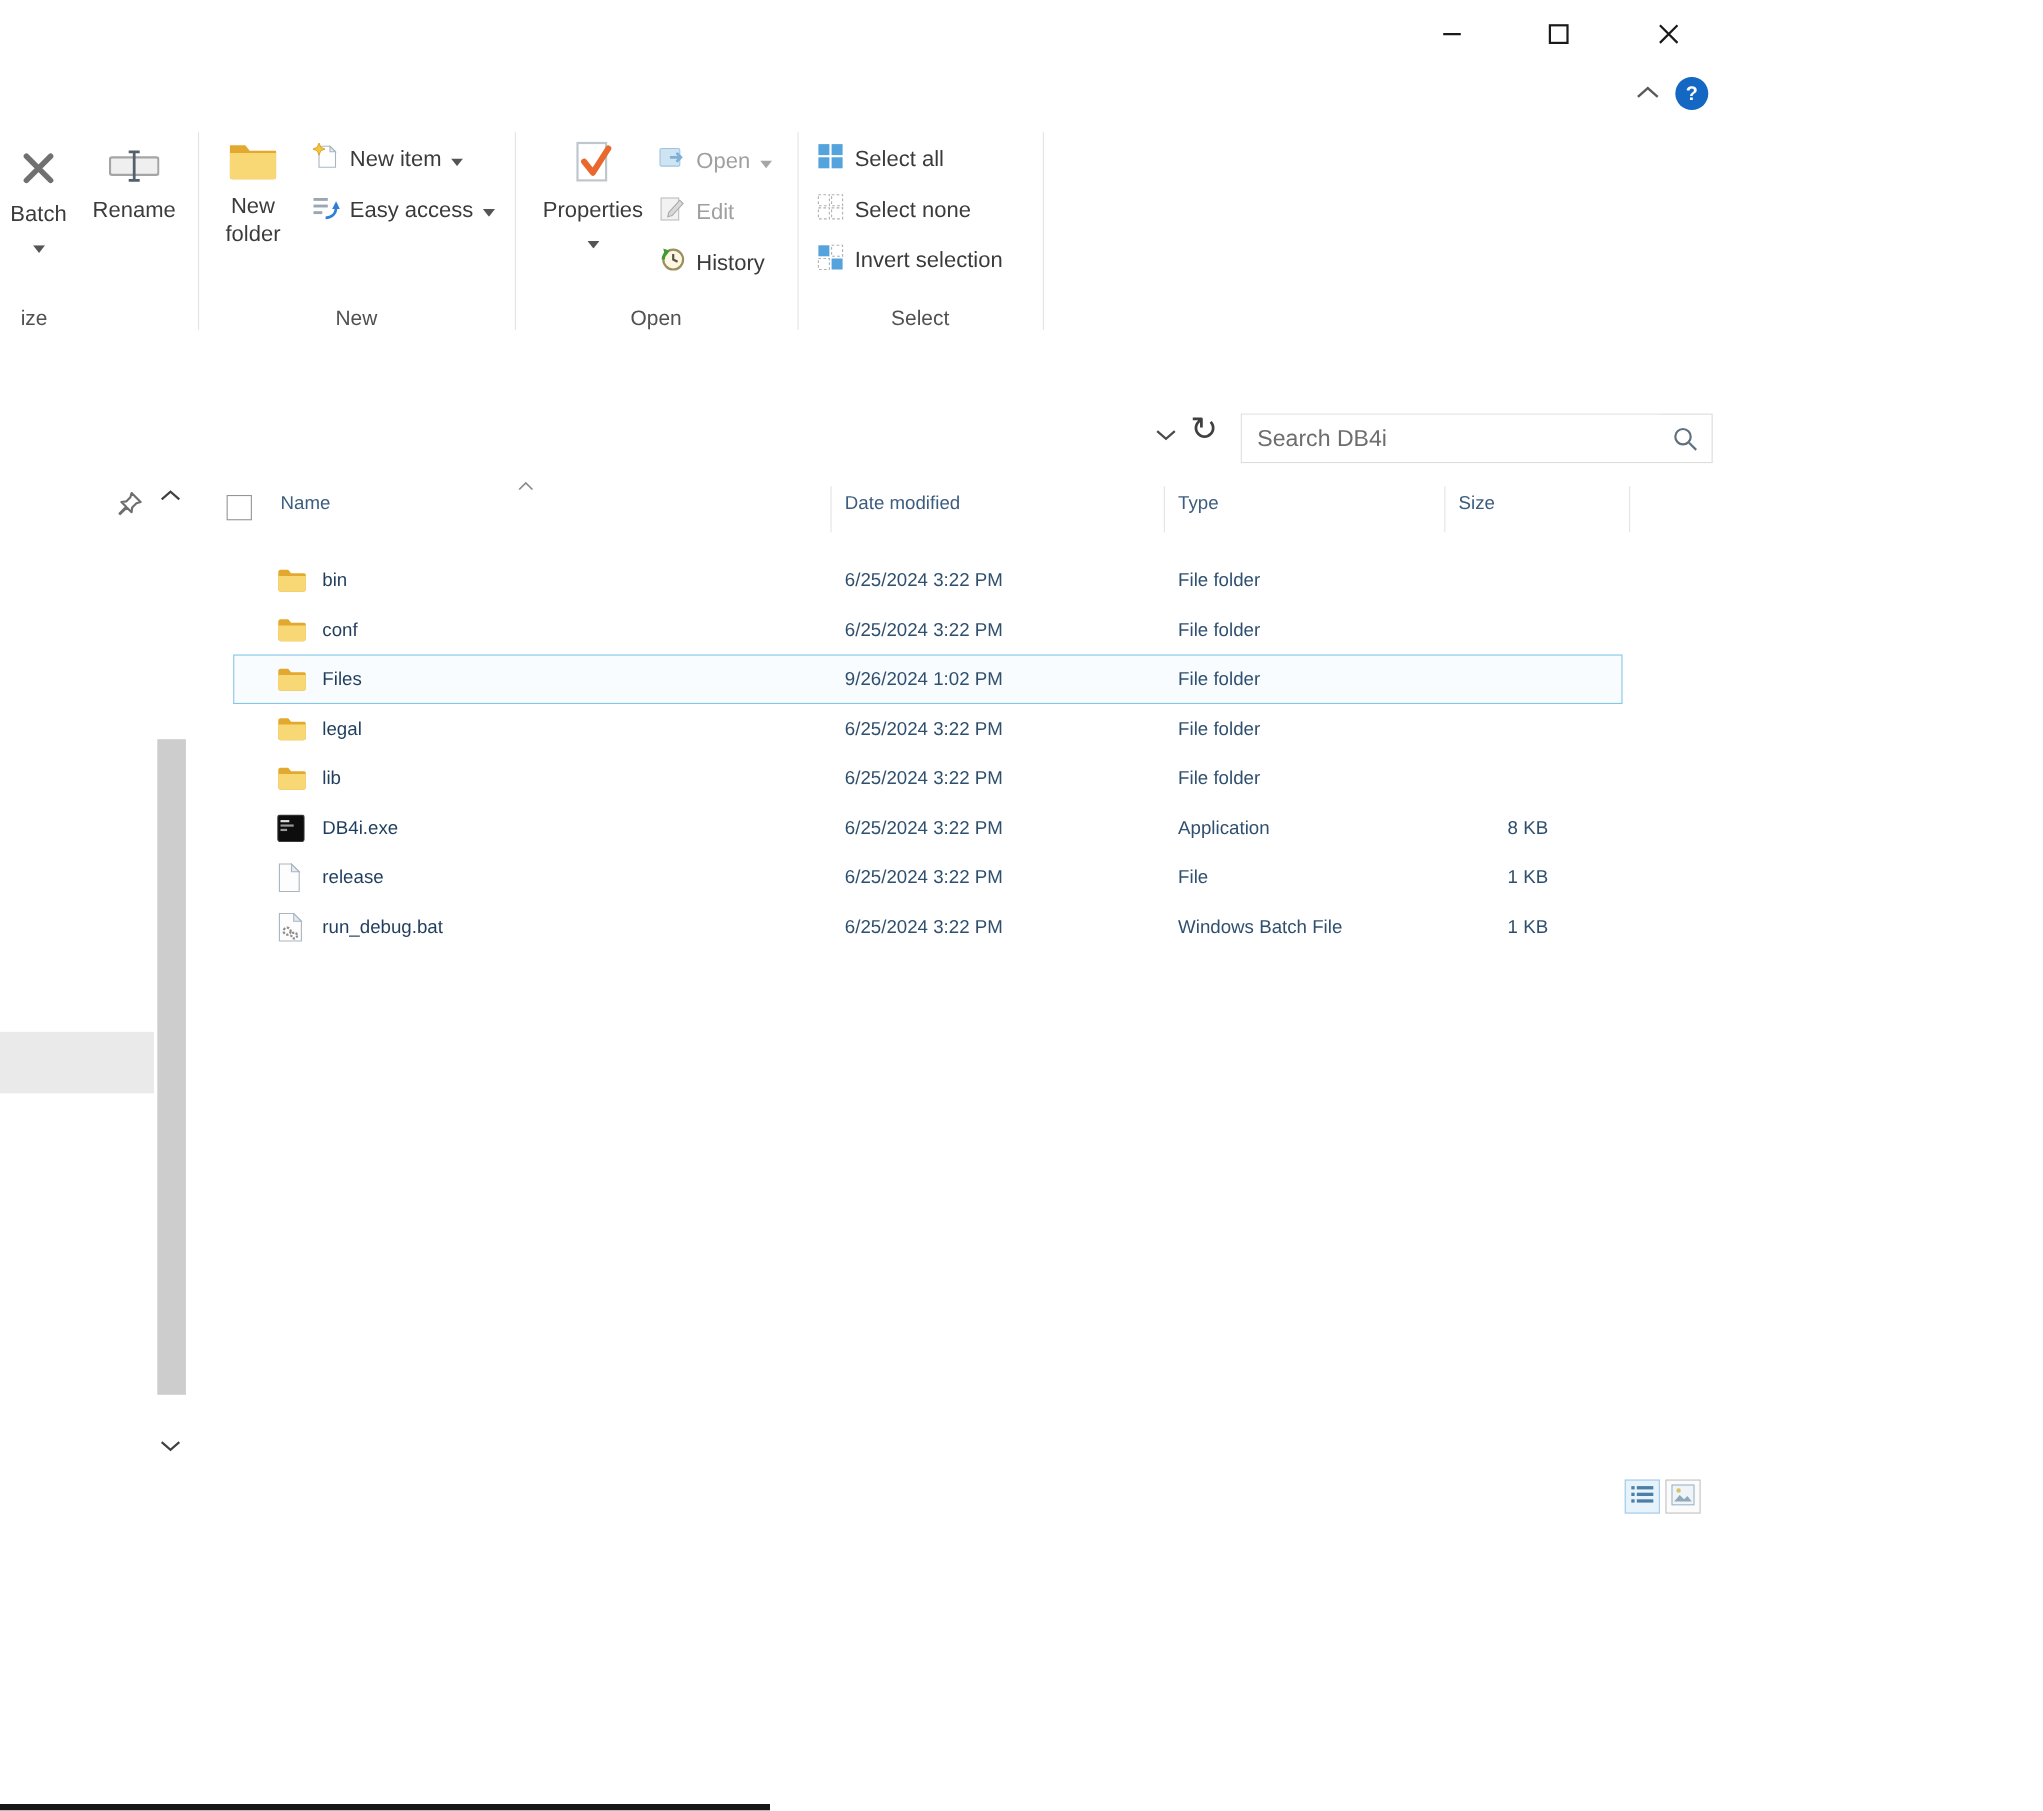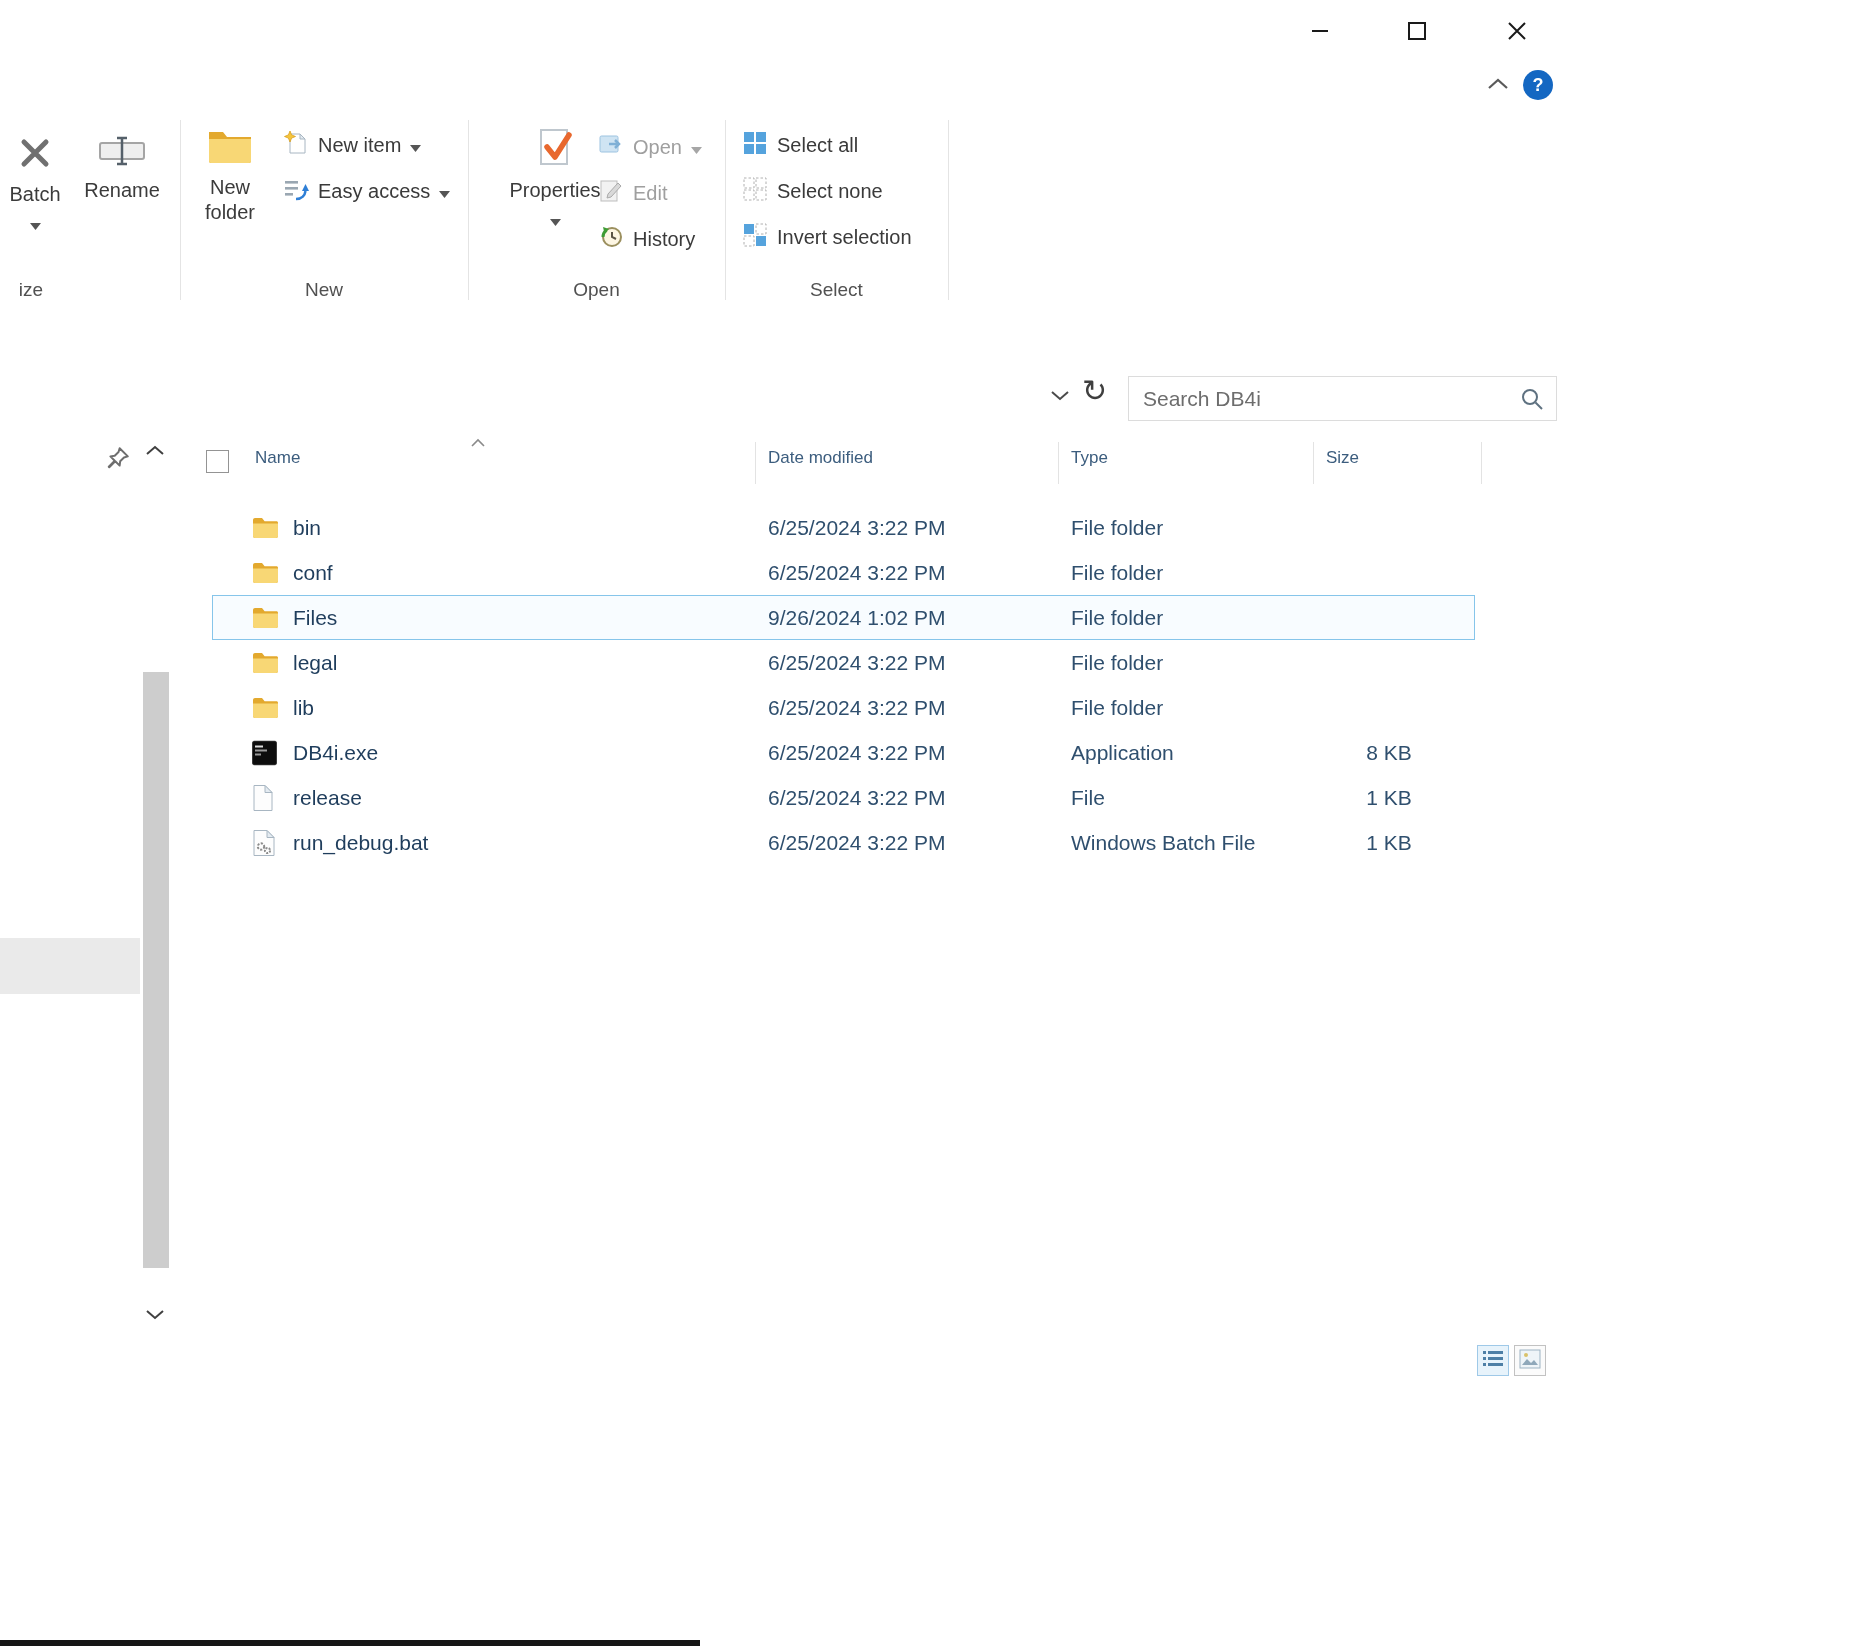--- a/index.html
+++ b/index.html
@@ -67,21 +67,21 @@
   .pin-btn { position:absolute; left:106px; top:446px; background:none; border:none; }
   .hdr-checkbox { position:absolute; left:206px; top:450px; width:23px; height:23px;
     border:1px solid #949494; background:#fff; }
   .sort-chevron { position:absolute; left:470px; top:433px; }
   .col-header { position:absolute; top:448px; font-size:17px; color:#3c5d7e;
     background:none; border:none; font-family:inherit; }
   .hdr-divider { position:absolute; top:442px; height:42px; width:1px; background:#e3e3e3; }
 
   
   .rows { position:absolute; left:0; top:505px; width:1481px; }
-  .row { position:relative; height:45px; font-size:21px; color:#2f4f6e; }
+  .row { position:relative; height:45px; font-size:17px; color:#2f4f6e; }
   .row.selected::before {
     content:""; position:absolute; left:212px; top:0; width:1261px; height:43px;
     border:1px solid #86c5ea; background:#f8fcff;
   }
   .row .row-icon { position:absolute; left:252px; top:50%; transform:translateY(-50%); display:flex; }
   .row .name { position:absolute; left:293px; line-height:45px; color:#1f3d5c; }
   .row .date { position:absolute; left:768px; line-height:45px; }
   .row .type { position:absolute; left:1071px; line-height:45px; }
   .row .size { position:absolute; left:1313px; width:152px; text-align:center; line-height:45px; }
 
@@ -207,21 +207,21 @@
       </svg>
   </span>
   <span>Easy access</span>
   <span>
     <svg width="11" height="7">
         <path d="M0 0 h11 L5.5 7 Z" fill="#555"></path>
       </svg>
   </span>
 </button>
 
-<button class="big-btn" style="left:508px; top:128px; width:94px">
+<button class="big-btn" style="left:492px; top:128px; width:94px">
   <span>
     <svg width="40" height="40" viewBox="0 0 40 40">
         <rect x="6" y="2" width="26" height="34" fill="#fff" stroke="#bfc7ce" stroke-width="2"></rect>
         <path d="M12 19 l8 10 L34 7" stroke="#e8682e" stroke-width="5.5" fill="none" stroke-linecap="round" stroke-linejoin="round"></path>
       </svg>
   </span>
   <span class="lbl">Properties</span>
   <span>
     <svg width="11" height="7">
         <path d="M0 0 h11 L5.5 7 Z" fill="#555"></path>

